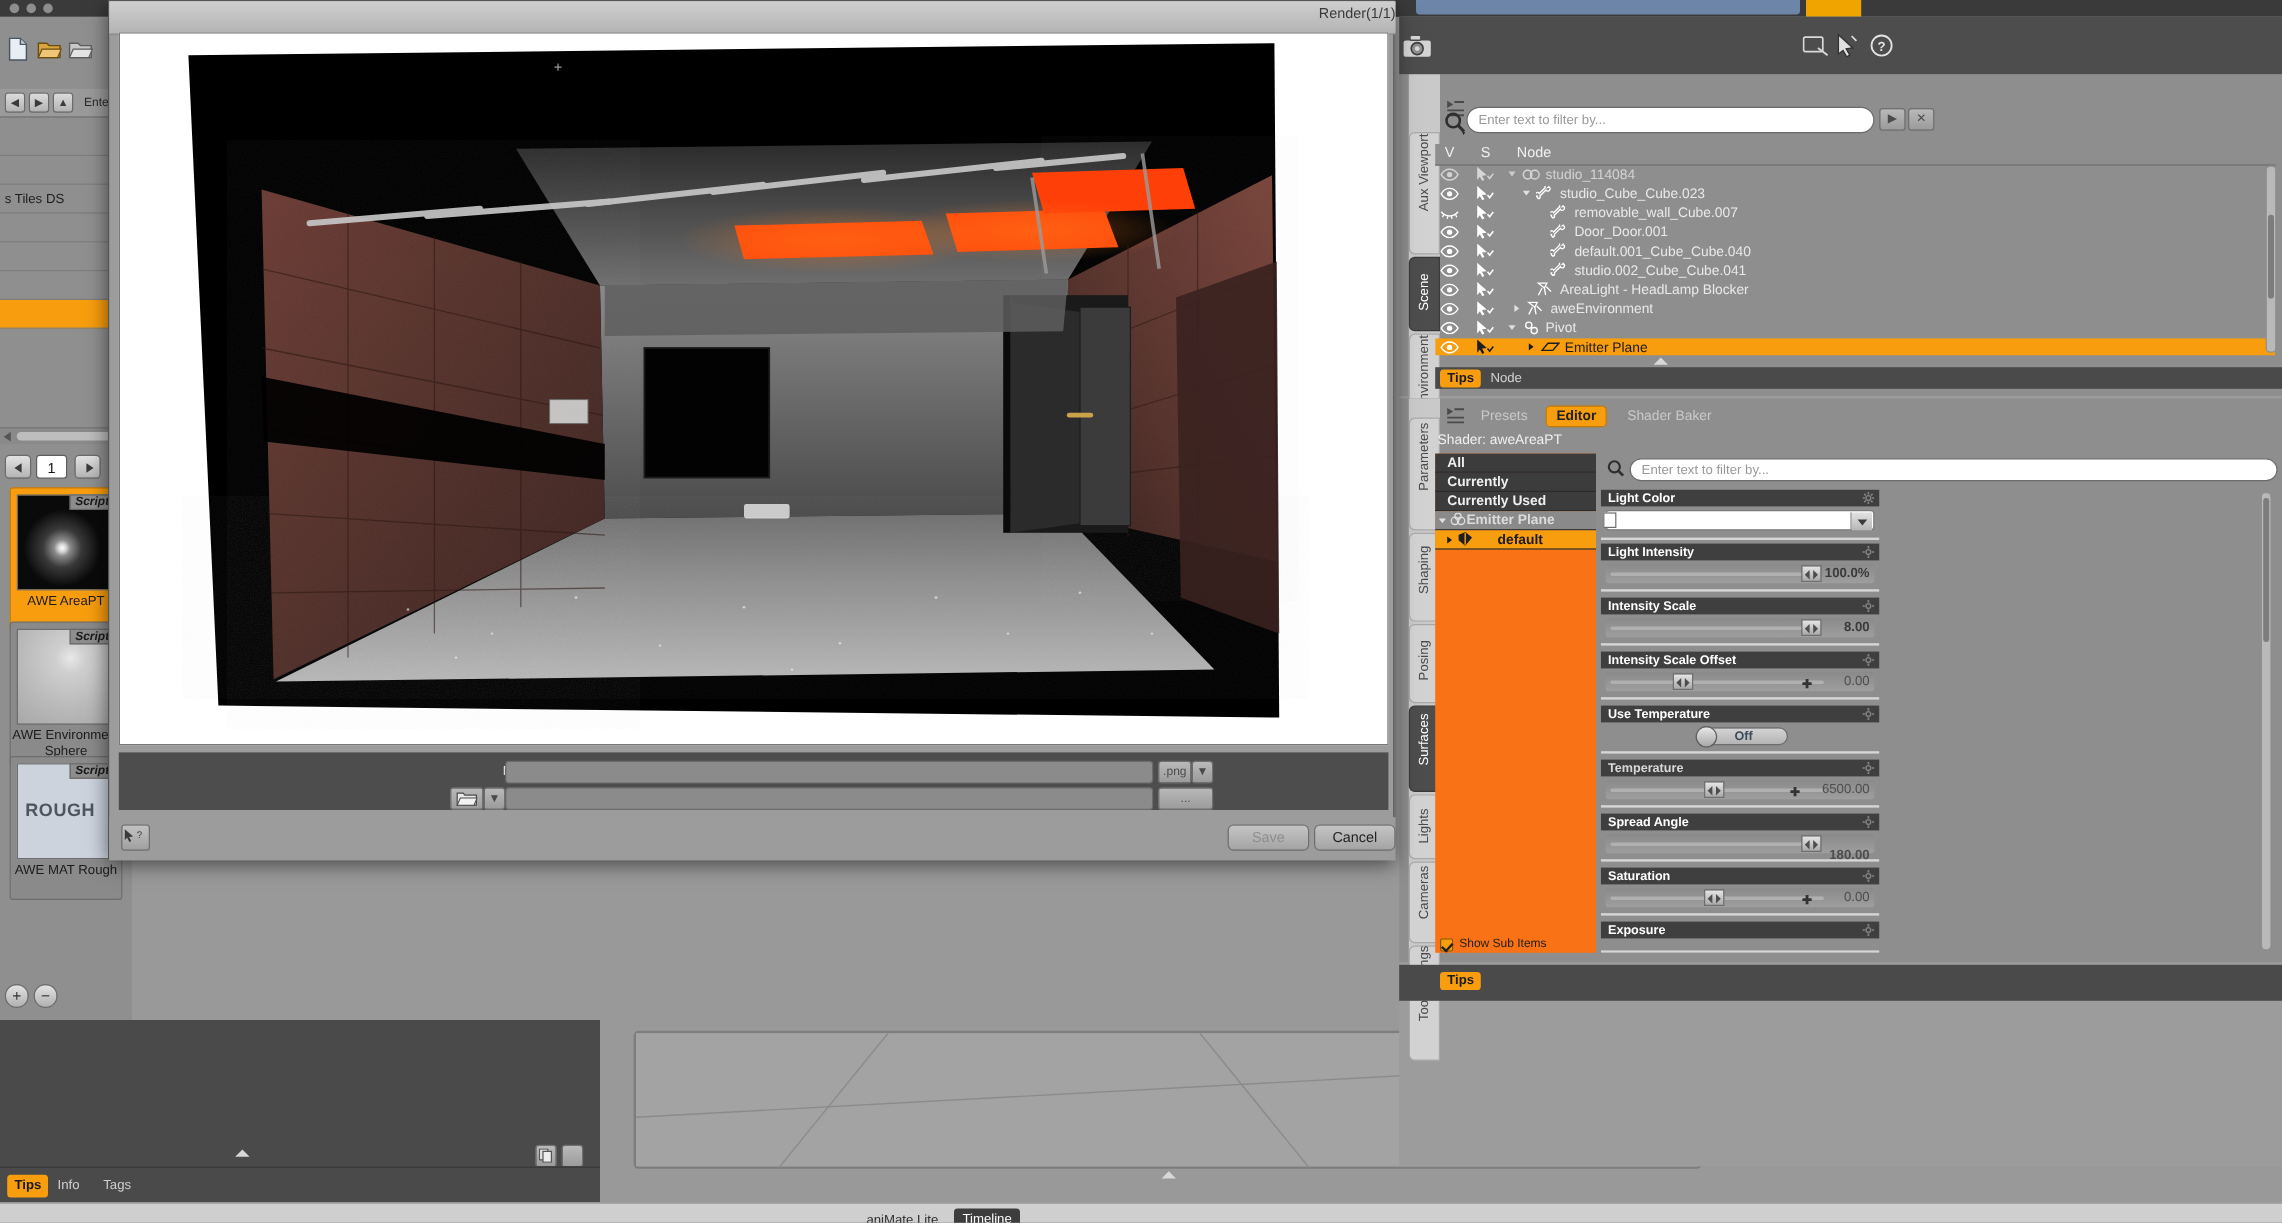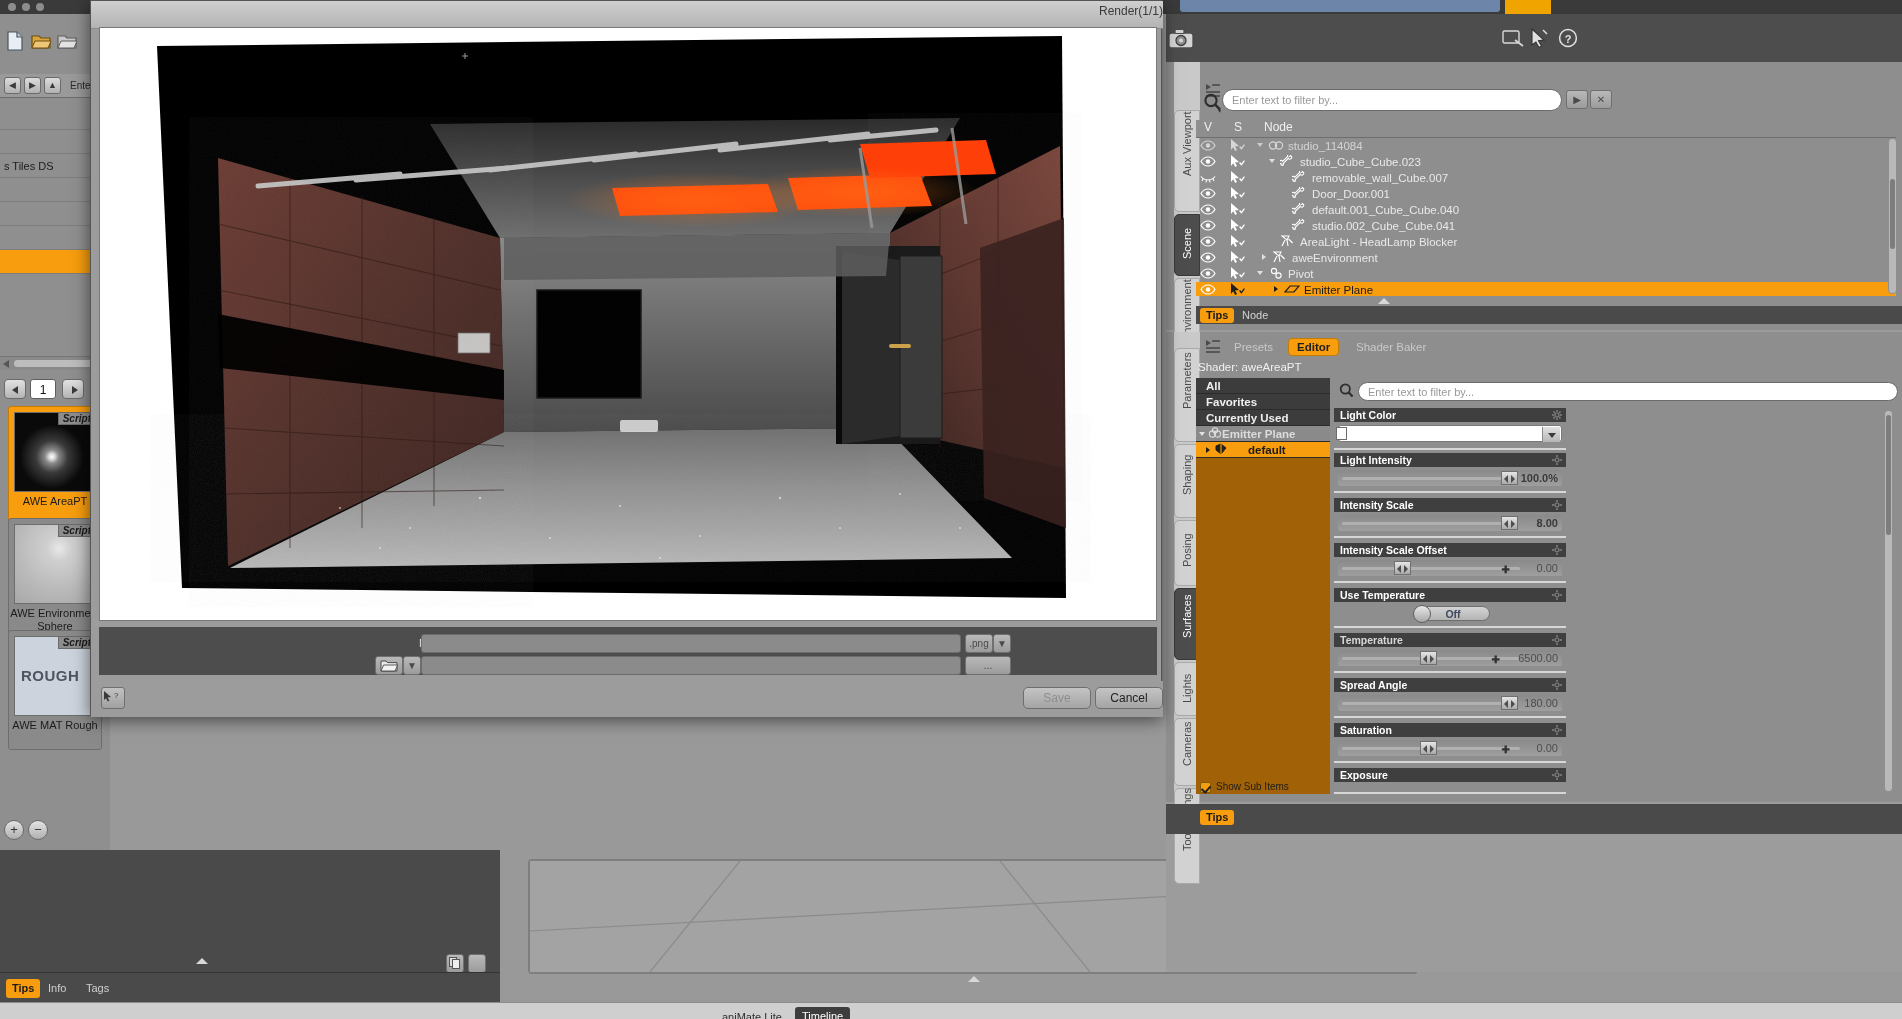--- a/index.html
+++ b/index.html
@@ -660,23 +660,23 @@
         </span>
 
         <div class="seg" style="left:60px;top:6px;width:300px;">
           <div class="s" style="left:0;">Presets</div>
           <div class="s on" style="left:62px;">Editor</div>
           <div class="s" style="left:122px;">Shader Baker</div>
         </div>
 
         <div style="position:absolute;left:32px;top:29px;font-size:11.5px;color:#f0f0f0;">Shader: aweAreaPT</div>
 
-        <div style="position:absolute;left:30px;top:46px;width:134px;height:416px;background:#a16207;">
+        <div style="position:absolute;left:30px;top:46px;width:134px;height:416px;background:#f97316;">
           <div class="catrow"><span>All</span></div>
-          <div class="catrow"><span>Favorites</span></div>
+          <div class="catrow"><span>Currently</span></div>
           <div class="catrow"><span>Currently Used</span></div>
           <div class="catrow grp" style="padding-left:26px;">
             <span class="tw down" style="left:4px;top:5px;"></span>
             <span class="icn" style="left:12px;top:1px;width:14px;height:14px;">
               <svg width="14" height="13" viewBox="0 0 14 13">
                   <circle cx="4.5" cy="7" r="3.1" fill="none" stroke="#dcdcdc" stroke-width="1.1"></circle>
                   <circle cx="9.5" cy="7" r="3.1" fill="none" stroke="#dcdcdc" stroke-width="1.1"></circle>
                   <circle cx="7" cy="3.3" r="2.6" fill="none" stroke="#dcdcdc" stroke-width="1.1"></circle>
                 </svg>
             </span>
@@ -810,21 +810,21 @@
             <div class="hd">Spread Angle</div>
             <span class="gear"><svg width="10" height="10" viewBox="0 0 10 10">
                   <circle cx="5" cy="5" r="2" fill="none" stroke="#bbb" stroke-width="1.2"></circle>
                   <g stroke="#bbb" stroke-width="1.4">
                     <path d="M5 0v2M5 8v2M0 5h2M8 5h2"></path>
                   </g>
                 </svg></span>
             <div class="slider">
               <span class="track" style="width:172px;"></span>
               <span class="knob" style="left:163px;"></span>
-              <span class="val" style="font-weight:normal;color:#4e4e4e;">180.00</span>
+              <span class="val" style="font-weight:bold;color:#4e4e4e;margin-top:10px;">180.00</span>
             </div>
           </div>
 
           <div class="prop" style="top:315px;height:40px;">
             <div class="hd">Saturation</div>
             <span class="gear"><svg width="10" height="10" viewBox="0 0 10 10">
                   <circle cx="5" cy="5" r="2" fill="none" stroke="#bbb" stroke-width="1.2"></circle>
                   <g stroke="#bbb" stroke-width="1.4">
                     <path d="M5 0v2M5 8v2M0 5h2M8 5h2"></path>
                   </g>

